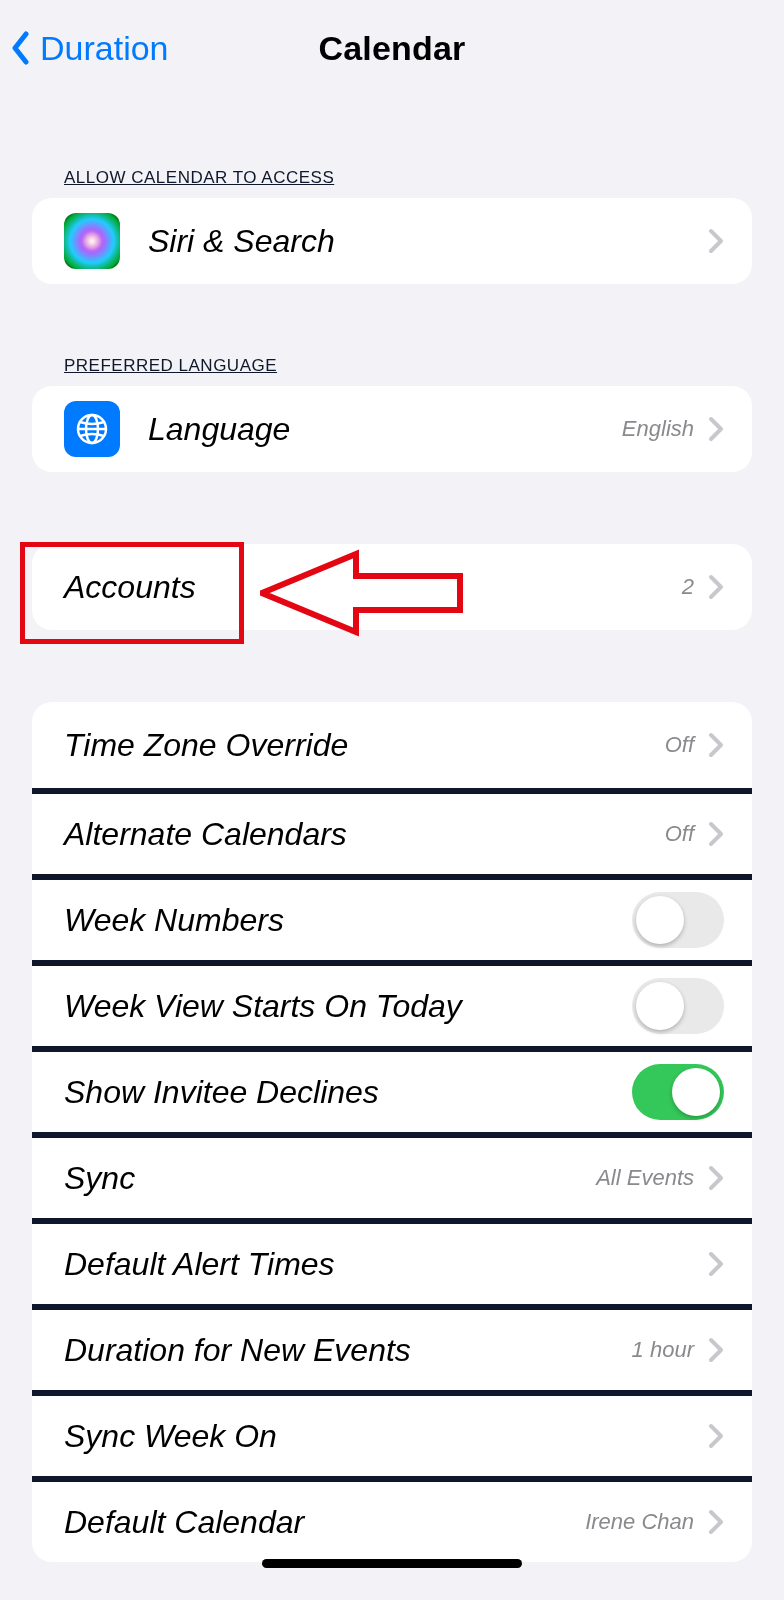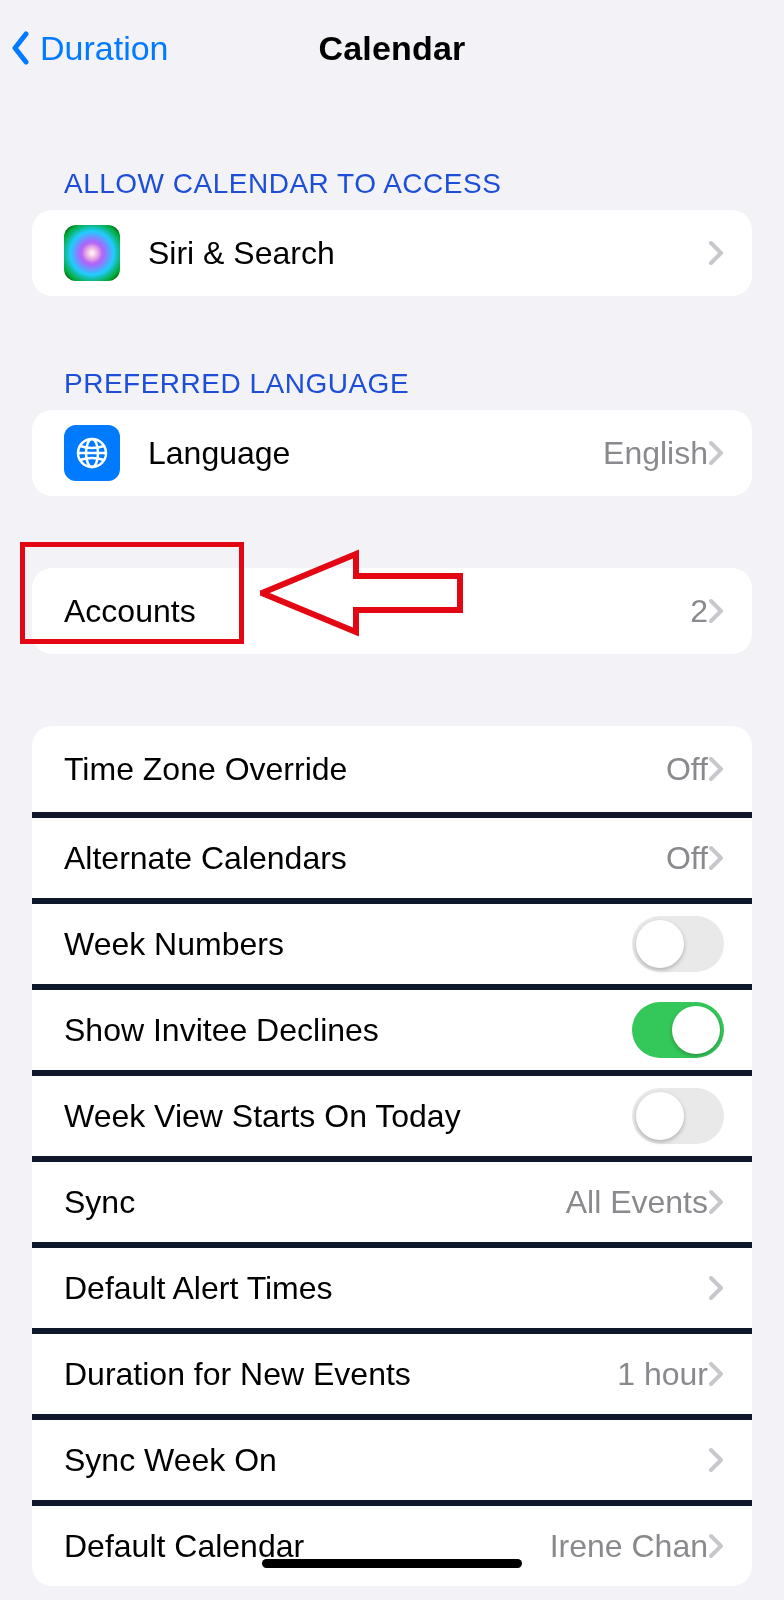--- a/index.html
+++ b/index.html
@@ -1,32 +1,32 @@
 <!DOCTYPE html>
 <html><head>
   <meta charset="utf-8">
   <style>
     * { margin:0; padding:0; box-sizing:border-box; -webkit-font-smoothing:antialiased; }
     body { font-family:-apple-system,"SF Pro Text","Helvetica Neue",Arial,sans-serif; background:#f2f2f7; color:#000; width:784px; height:1600px; overflow:hidden; }
     .nav { position:relative; height:96px; display:flex; align-items:center; }
     .back { position:absolute; left:10px; display:flex; align-items:center; color:#007aff; font-size:34px; font-weight:400; cursor:pointer; }
     .chevron-back { width:20px; height:34px; margin-right:10px; }
     .title { margin:16px auto; font-size:34px; font-weight:600; letter-spacing:.2px; }
-    .section-header { padding:0 64px 10px; font-size:28px; color:#1d4ed8; letter-spacing:.5px; }
-    .group { margin:0 32px; background:#fff; border-radius:20px; overflow:hidden; }
+    .section-header { padding:0 64px 10px; font-size:17px; color:#0f172a; letter-spacing:.5px;text-decoration:underline; }
+    .group { margin:0 32px; background:#fff; border-radius:20px; overflow:hidden;font-style:italic; }
     .row { display:flex; align-items:center; min-height:86px; padding:0 28px 0 32px; cursor:pointer; }
     .row + .row { border-top:6px solid #0f172a; }
     .row-icon { width:56px; height:56px; border-radius:12px; margin-right:28px; display:flex; align-items:center; justify-content:center; flex-shrink:0; }
     .siri-icon { background:radial-gradient(circle at 50% 50%,#f8a 0%,#a6f 30%,#2cf 55%,#0a3 80%,#000 100%); position:relative; overflow:hidden; }
     .siri-icon::after{ content:""; position:absolute; inset:0; background:radial-gradient(circle at 50% 50%,rgba(255,255,255,.95) 0%,rgba(255,255,255,0) 25%); }
     .lang-icon { background:#007aff; color:#fff; }
     .globe { width:34px; height:34px; }
     .row-label { font-size:32px; font-weight:400; flex:0 0 auto; }
     .spacer { flex:1; }
-    .row-value { font-size:32px; color:#8a8a8e; }
+    .row-value { font-size:22px; color:#8a8a8e; margin-right:14px; }
     .disclosure { width:16px; height:26px; flex-shrink:0; }
     .toggle { width:92px; height:56px; border-radius:28px; background:#e9e9ea; position:relative; cursor:pointer; flex-shrink:0; }
     .toggle-knob { position:absolute; top:4px; left:4px; width:48px; height:48px; border-radius:50%; background:#fff; box-shadow:0 2px 4px rgba(0,0,0,.25); transition:left .2s; }
     .toggle.on { background:#34c759; }
     .toggle.on .toggle-knob { left:40px; }
     .gap-lg { height:72px; }
     .anno-box { position:absolute; border:5px solid #e30613; pointer-events:none; }
     .anno-arrow { position:absolute; pointer-events:none; }
     .home-ind { position:absolute; bottom:32px; left:50%; transform:translateX(-50%); width:260px; height:9px; border-radius:5px; background:#000; }
   </style>
@@ -113,30 +113,30 @@
       </svg>
     </div>
     <div class="row">
       <div class="row-label">Week Numbers</div>
       <div class="spacer"></div>
       <div class="toggle">
         <div class="toggle-knob"></div>
       </div>
     </div>
     <div class="row">
-      <div class="row-label">Show Invitee Declines</div>
+      <div class="row-label">Week View Starts On Today</div>
       <div class="spacer"></div>
-      <div class="toggle on">
+      <div class="toggle">
         <div class="toggle-knob"></div>
       </div>
     </div>
     <div class="row">
-      <div class="row-label">Week View Starts On Today</div>
+      <div class="row-label">Show Invitee Declines</div>
       <div class="spacer"></div>
-      <div class="toggle">
+      <div class="toggle on">
         <div class="toggle-knob"></div>
       </div>
     </div>
     <div class="row">
       <div class="row-label">Sync</div>
       <div class="spacer"></div>
       <div class="row-value">All Events</div>
       <svg class="disclosure" viewBox="0 0 16 26">
         <polyline points="3,3 13,13 3,23" fill="none" stroke="#c7c7cc" stroke-width="4" stroke-linecap="round" stroke-linejoin="round"></polyline>
       </svg>

